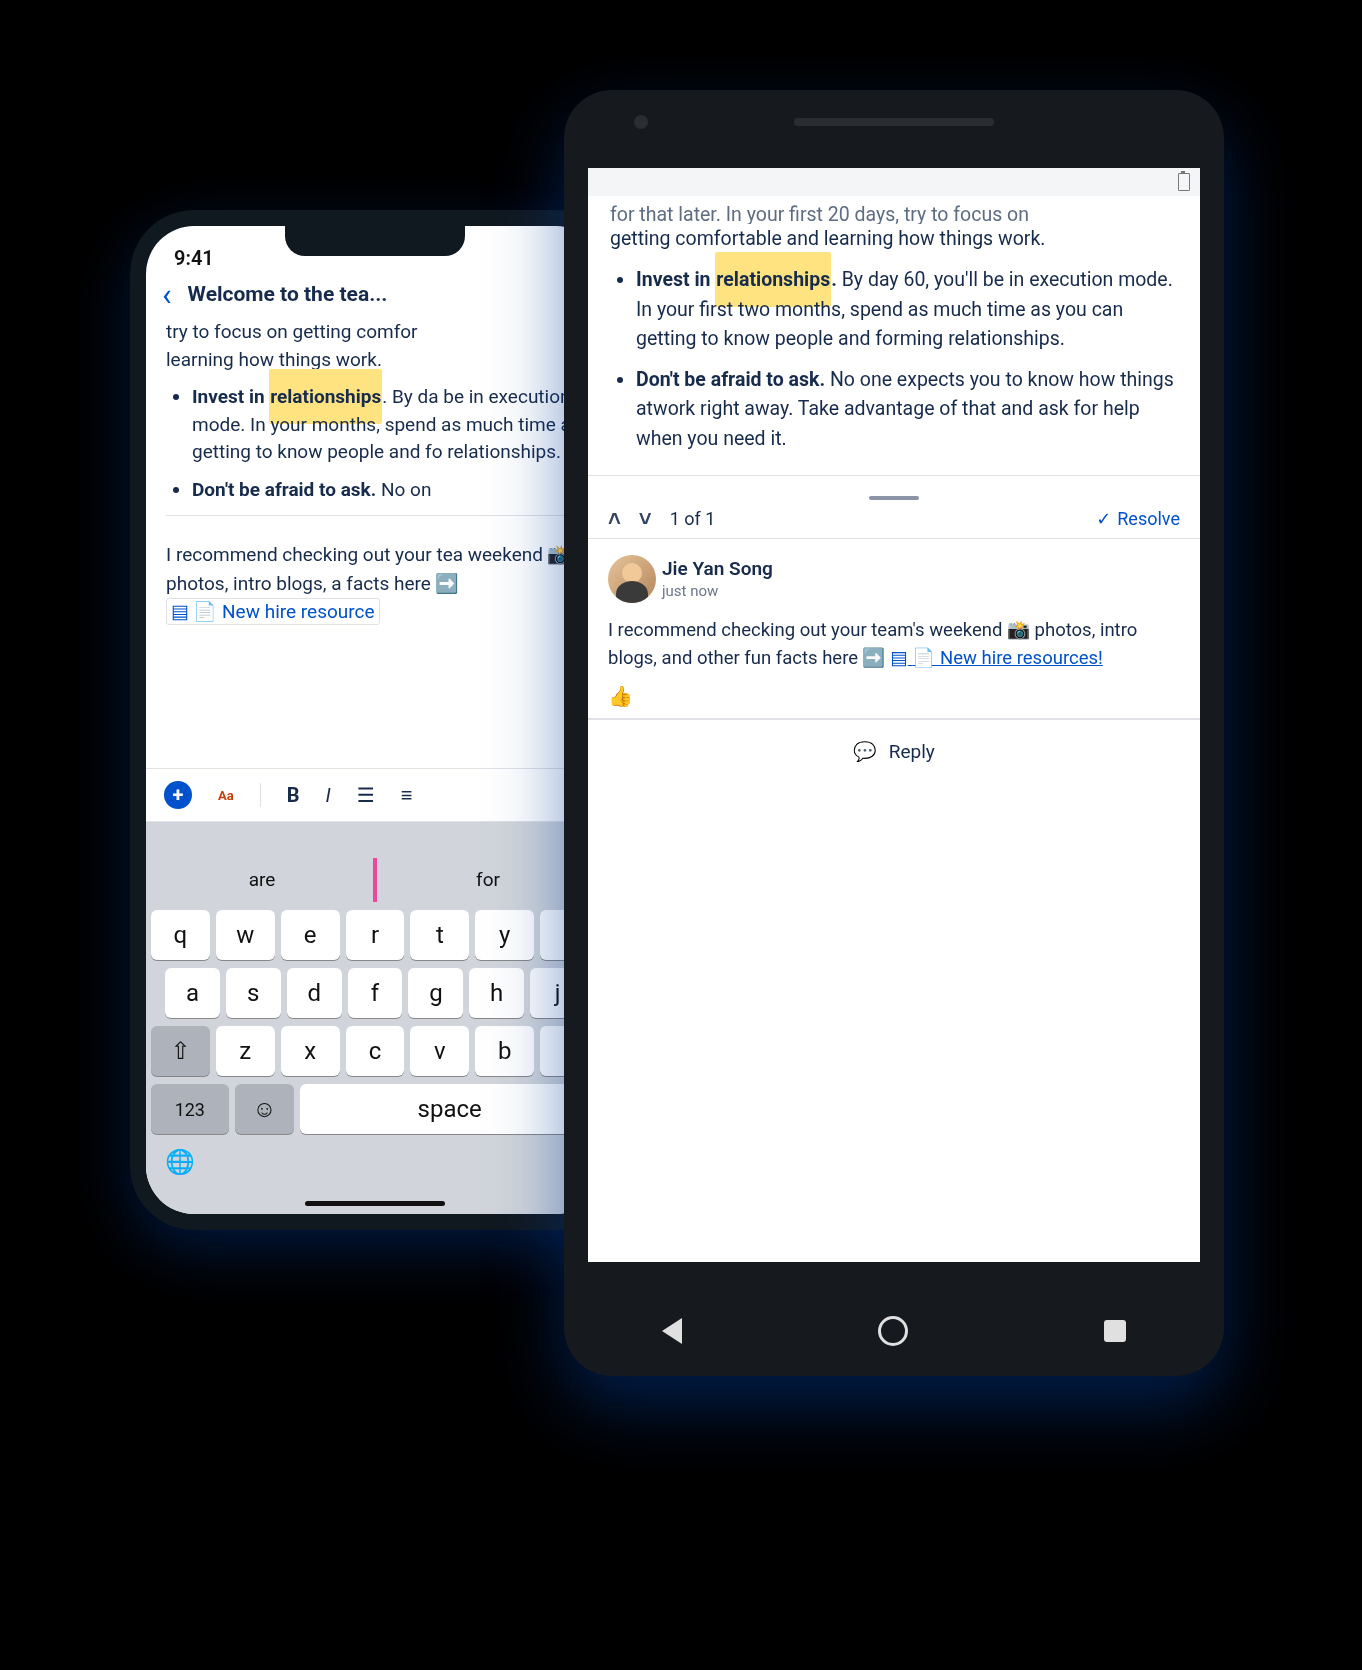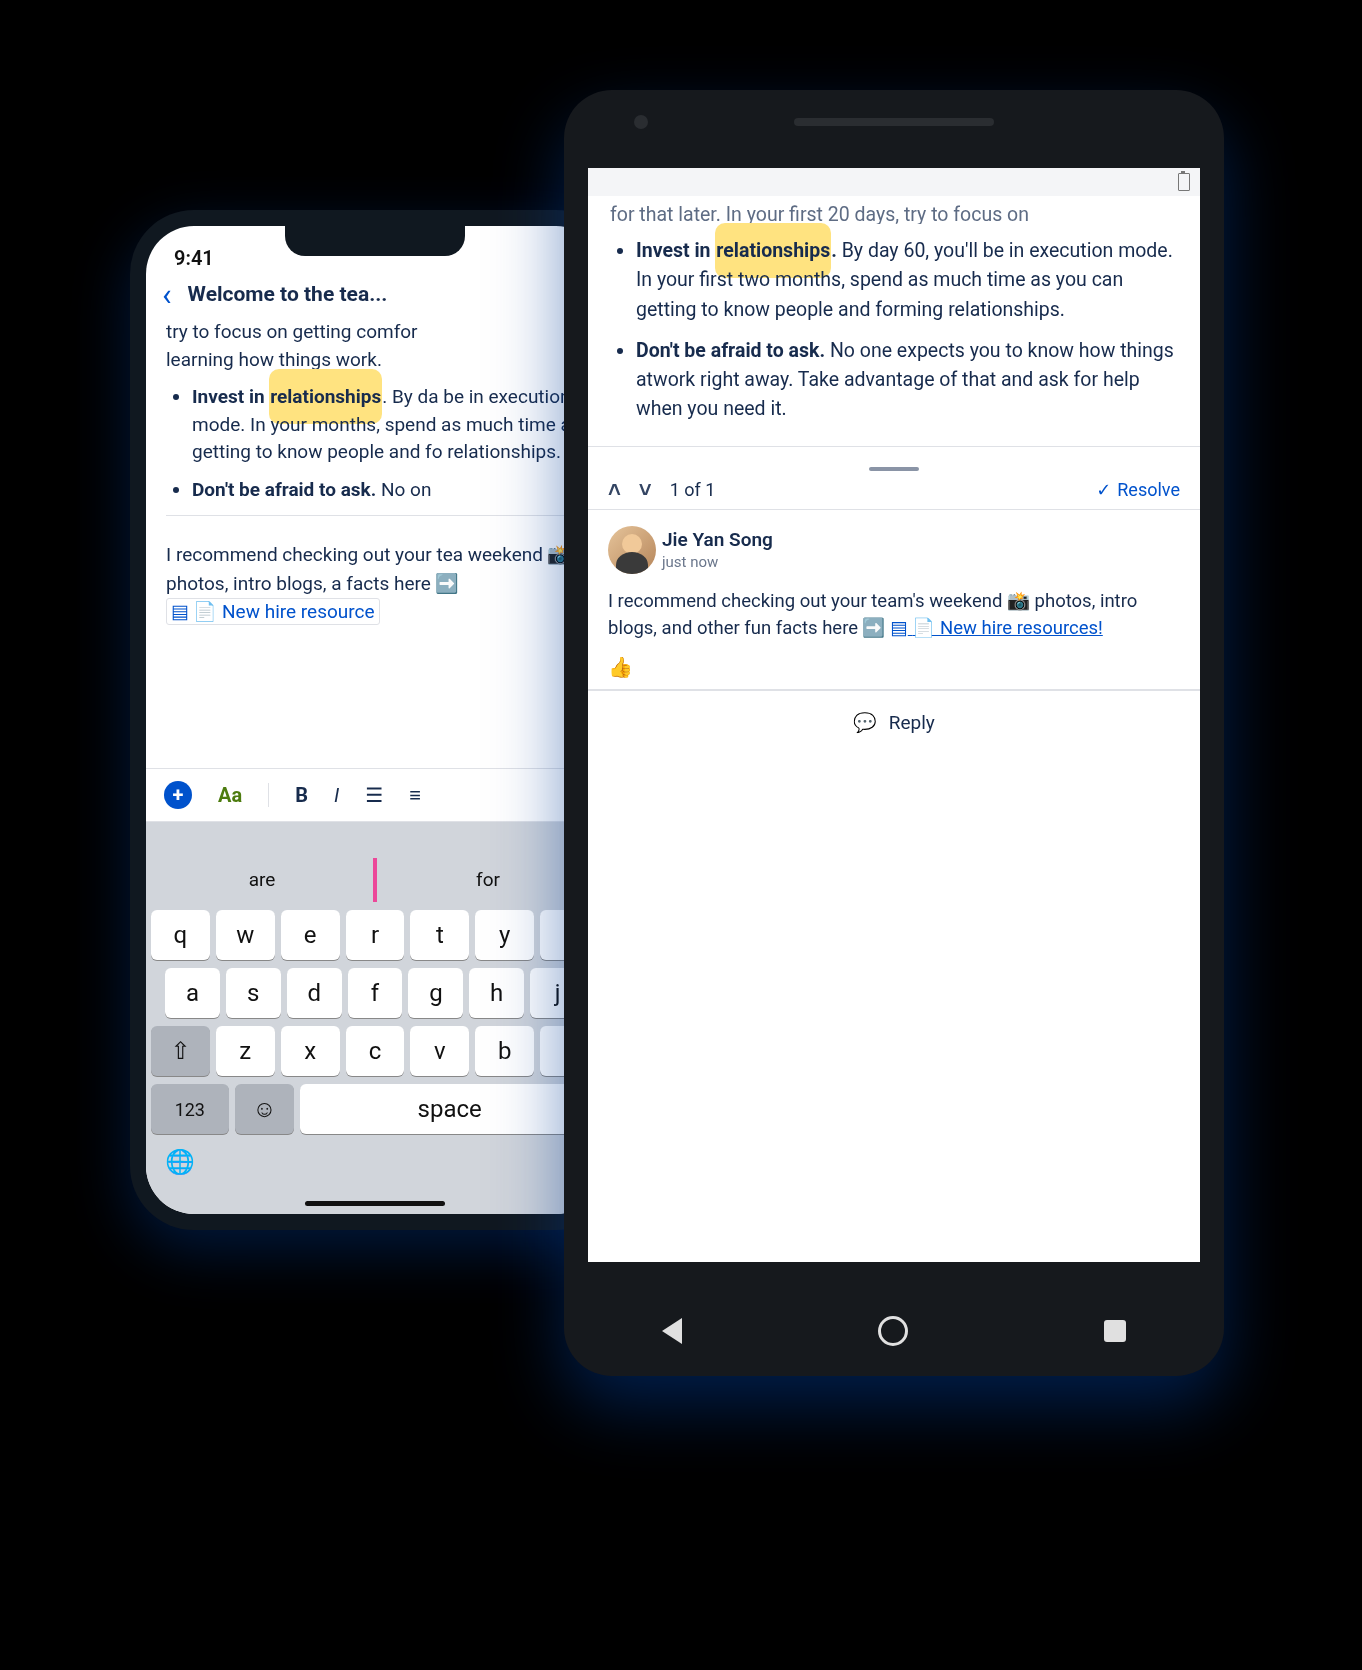--- a/index.html
+++ b/index.html
@@ -57,41 +57,41 @@
     padding-left:4px;
   }
   .edit-pencil{color:#0052CC;font-size:22px;}
 
   .docbody{
     padding:0 20px 0 20px;
     color:#172B4D;font-size:19px;line-height:1.45;
   }
   .docbody ul{padding-left:26px;margin:0;}
   .docbody li{margin:10px 0;}
-  .hl{background:#FFE380;border-radius:10px;padding:16px 1px;}
+  .hl{background:#FFE380;border-radius:2px;padding:16px 1px;}
   .sep{border-top:1px solid #DFE1E6;margin:12px 0;}
   .reco{font-size:19px;line-height:1.5;margin-top:25px;}
   .link-chip{
     color:#0052CC;
     border:1px solid #DFE1E6;border-radius:3px;
     padding:1px 4px;white-space:nowrap;
   }
   .doc-icon{color:#0052CC;}
 
   .toolbar{
     position:absolute;bottom:392px;left:0;right:0;
     height:52px;display:flex;align-items:center;gap:26px;
     padding:0 18px;border-top:1px solid #DFE1E6;border-bottom:1px solid #DFE1E6;
     font-size:20px;color:#172B4D;background:#fff;
   }
   .plus-circle{
     width:28px;height:28px;border-radius:50%;background:#0052CC;color:#fff;
     display:flex;align-items:center;justify-content:center;font-weight:700;font-size:20px;
   }
-  .Aa{color:#4d7c0f;font-weight:700;font-size:20px;}
+  .Aa{color:#c2410c;font-weight:700;font-size:13px;}
   .vline{width:1px;height:24px;background:#DFE1E6;}
 
   
   .kb{
     position:absolute;bottom:0;left:0;right:0;height:392px;
     background:#D1D5DB;padding:6px 5px 8px 5px;box-sizing:border-box;
     display:flex;flex-direction:column;gap:8px;justify-content:center;
   }
   .kb-sugg{display:flex;height:44px;}
   .kb-sugg div{flex:1;text-align:center;font-size:19px;color:#111;line-height:44px;}
@@ -286,20 +286,21 @@
       <div class="cam"></div>
       <div class="speaker"></div>
     </div>
     <div class="screen">
       <div class="a-status">
         <div class="batt"></div>
       </div>
 
       <div class="a-doc">
         <div style="color:#5E6C84;overflow:hidden;height:24px;">for that later. In your first 20 days, try to focus on</div>
+        <div>getting comfortable and learning how things work.</div>
         <ul>
           <li>
             <b>Invest in </b><b class="hl">relationships</b><b>.</b><span> By day 60, you'll be in execution mode. In your first two months, spend as much time as you can getting to know people and forming relationships.</span>
           </li>
           <li>
             <b>Don't be afraid to ask.</b><span> No one expects you to know how things atwork right away. Take advantage of that and ask for help when you need it.</span>
           </li>
         </ul>
       </div>
 

